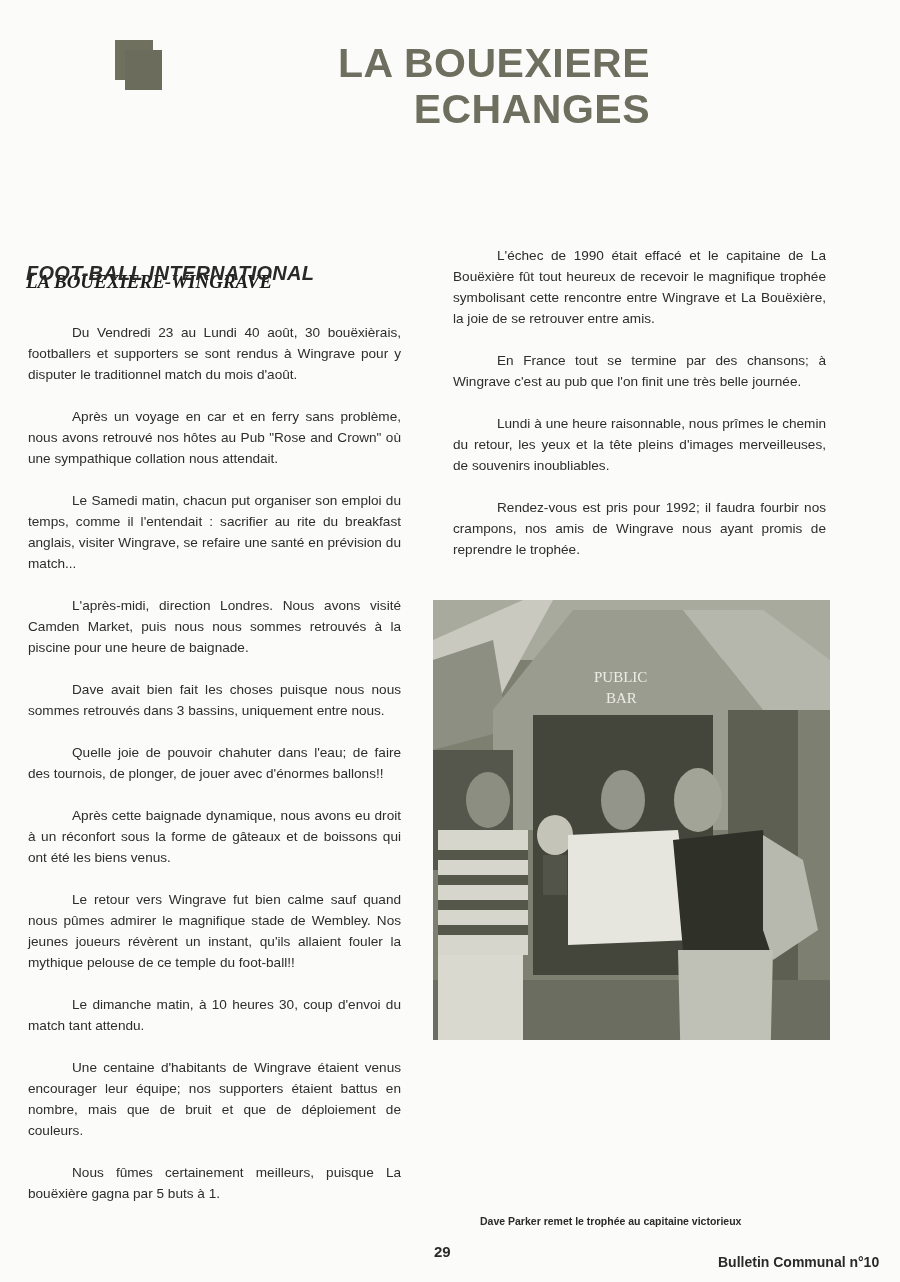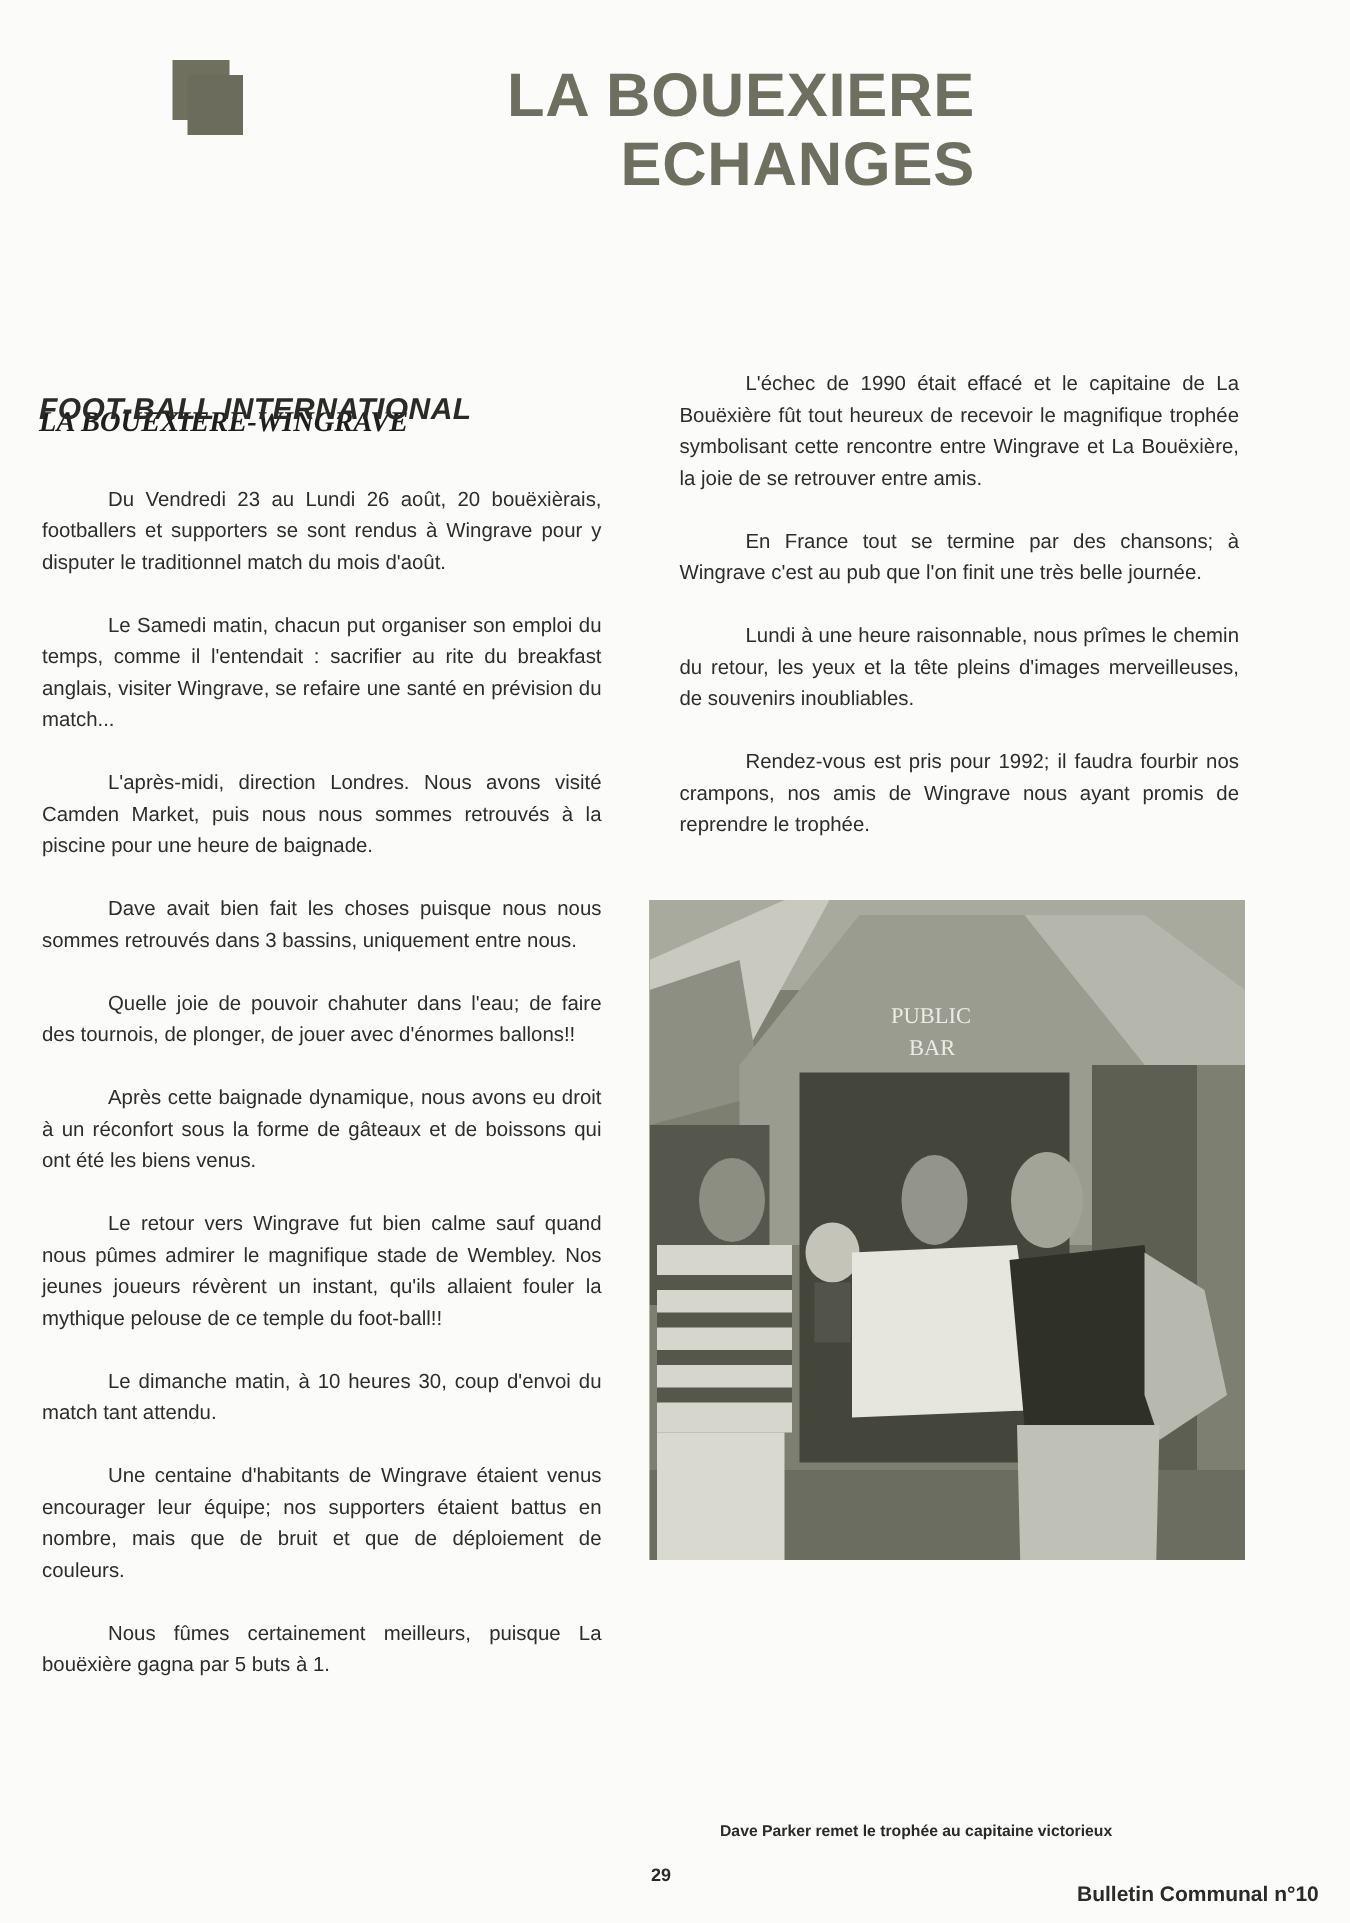--- a/index.html
+++ b/index.html
@@ -36,21 +36,21 @@
     .col-left { left: 28px; top: 322px; }
     .col-right { left: 453px; top: 245px; width: 373px; }
     .photo {
       position: absolute; left: 433px; top: 600px; width: 397px; height: 440px;
       background: #7a7c6d; overflow: hidden;
     }
     .caption {
       position: absolute; left: 480px; top: 1215px; font-size: 10.5px; font-weight: bold; color: #2a2a27;
     }
     .page-number {
-      position: absolute; left: 434px; top: 1243px; font-size: 12px; font-weight: bold; color: #2a2a27; text-align: center;
+      position: absolute; left: 434px; top: 1243px; font-size: 15px; font-weight: bold; color: #2a2a27; text-align: center;
     }
     .bulletin {
       position: absolute; left: 718px; top: 1254px; font-size: 14px; font-weight: bold; color: #2a2a27;
     }
   </style>
 </head>
 <body>
 
 <div class="logo-square">
   <div class="sq1"></div>
@@ -59,21 +59,22 @@
 
 <div class="masthead">
   <div>LA BOUEXIERE</div>
   <div>ECHANGES</div>
 </div>
 
 <div class="kicker">LA BOUEXIERE-WINGRAVE</div>
 <div class="headline">FOOT-BALL INTERNATIONAL</div>
 
 <div class="col col-left">
-  <p>Du Vendredi 23 au Lundi 26 août, 20 bouëxièrais, footballers et supporters se sont rendus à Wingrave pour y disputer le traditionnel match du mois d'août.</p>
+  <p>Du Vendredi 23 au Lundi 40 août, 30 bouëxièrais, footballers et supporters se sont rendus à Wingrave pour y disputer le traditionnel match du mois d'août.</p>
+  <p>Après un voyage en car et en ferry sans problème, nous avons retrouvé nos hôtes au Pub "Rose and Crown" où une sympathique collation nous attendait.</p>
   <p>Le Samedi matin, chacun put organiser son emploi du temps, comme il l'entendait : sacrifier au rite du breakfast anglais, visiter Wingrave, se refaire une santé en prévision du match...</p>
   <p>L'après-midi, direction Londres. Nous avons visité Camden Market, puis nous nous sommes retrouvés à la piscine pour une heure de baignade.</p>
   <p>Dave avait bien fait les choses puisque nous nous sommes retrouvés dans 3 bassins, uniquement entre nous.</p>
   <p>Quelle joie de pouvoir chahuter dans l'eau; de faire des tournois, de plonger, de jouer avec d'énormes ballons!!</p>
   <p>Après cette baignade dynamique, nous avons eu droit à un réconfort sous la forme de gâteaux et de boissons qui ont été les biens venus.</p>
   <p>Le retour vers Wingrave fut bien calme sauf quand nous pûmes admirer le magnifique stade de Wembley. Nos jeunes joueurs révèrent un instant, qu'ils allaient fouler la mythique pelouse de ce temple du foot-ball!!</p>
   <p>Le dimanche matin, à 10 heures 30, coup d'envoi du match tant attendu.</p>
   <p>Une centaine d'habitants de Wingrave étaient venus encourager leur équipe; nos supporters étaient battus en nombre, mais que de bruit et que de déploiement de couleurs.</p>
   <p>Nous fûmes certainement meilleurs, puisque La bouëxière gagna  par 5 buts à 1.</p>
 </div>

